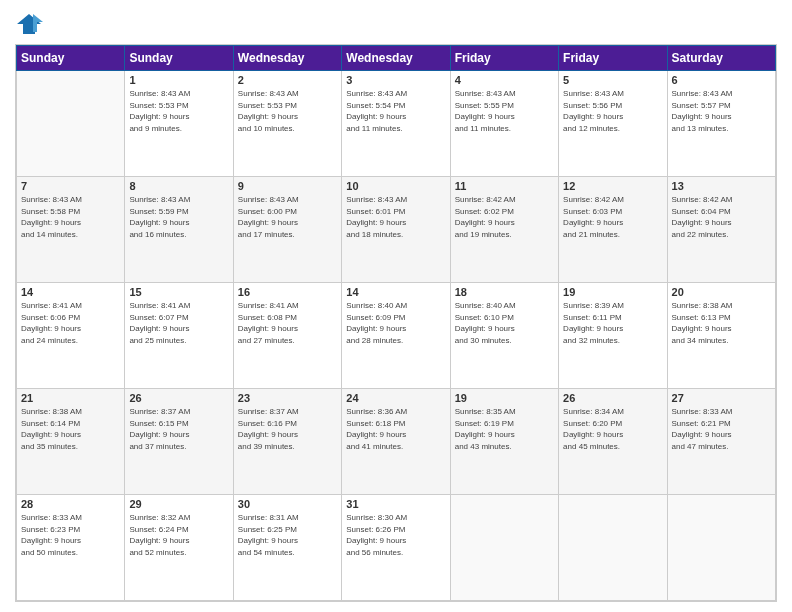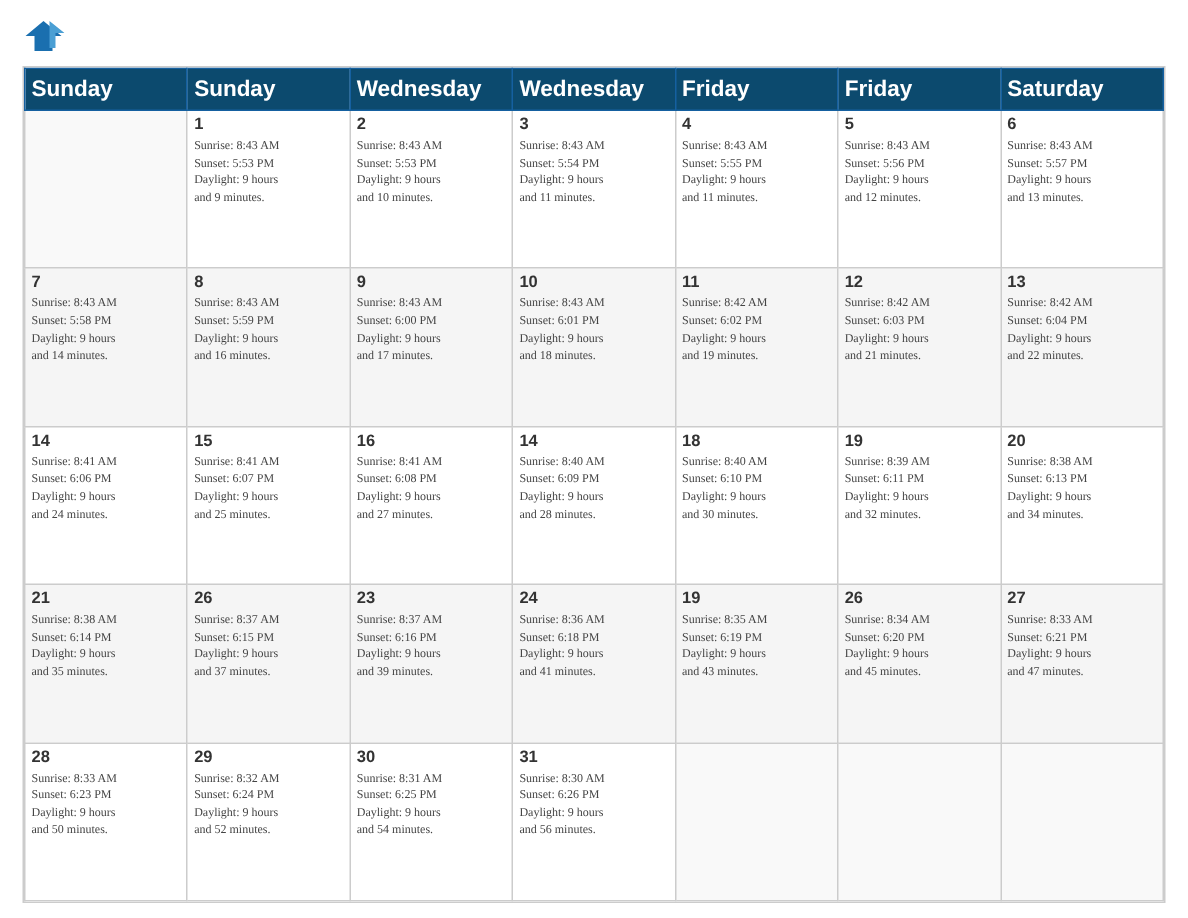--- a/index.html
+++ b/index.html
@@ -65,23 +65,23 @@
       flex: 1;
       border: 1px solid #ccc;
       overflow: hidden;
     }
     table {
       width: 100%;
       border-collapse: collapse;
       height: 100%;
     }
     thead tr th {
-      background: #0c4a6e;
+      background: #4c1d95;
       color: #fff;
-      font-size: 15px;
+      font-size: 12px;
       font-weight: bold;
       padding: 5px 4px;
       border: 1px solid #1560a0;
       text-align: left;
     }
     tbody tr td {
       vertical-align: top;
       border: 1px solid #ccc;
       padding: 3px 4px;
       font-size: 8.5px;
@@ -97,21 +97,20 @@
       font-size: 11px;
       font-weight: bold;
       color: #333;
       display: block;
       margin-bottom: 2px;
     }
     .cell-text {
       font-size: 8px;
       color: #444;
       line-height: 1.45;
-      font-family: Liberation Serif, serif;
     }
     td.empty {
       background: #f9f9f9;
     }
   </style>
 </head>
 <body>
 
 <div class="page">
   <div class="header">

